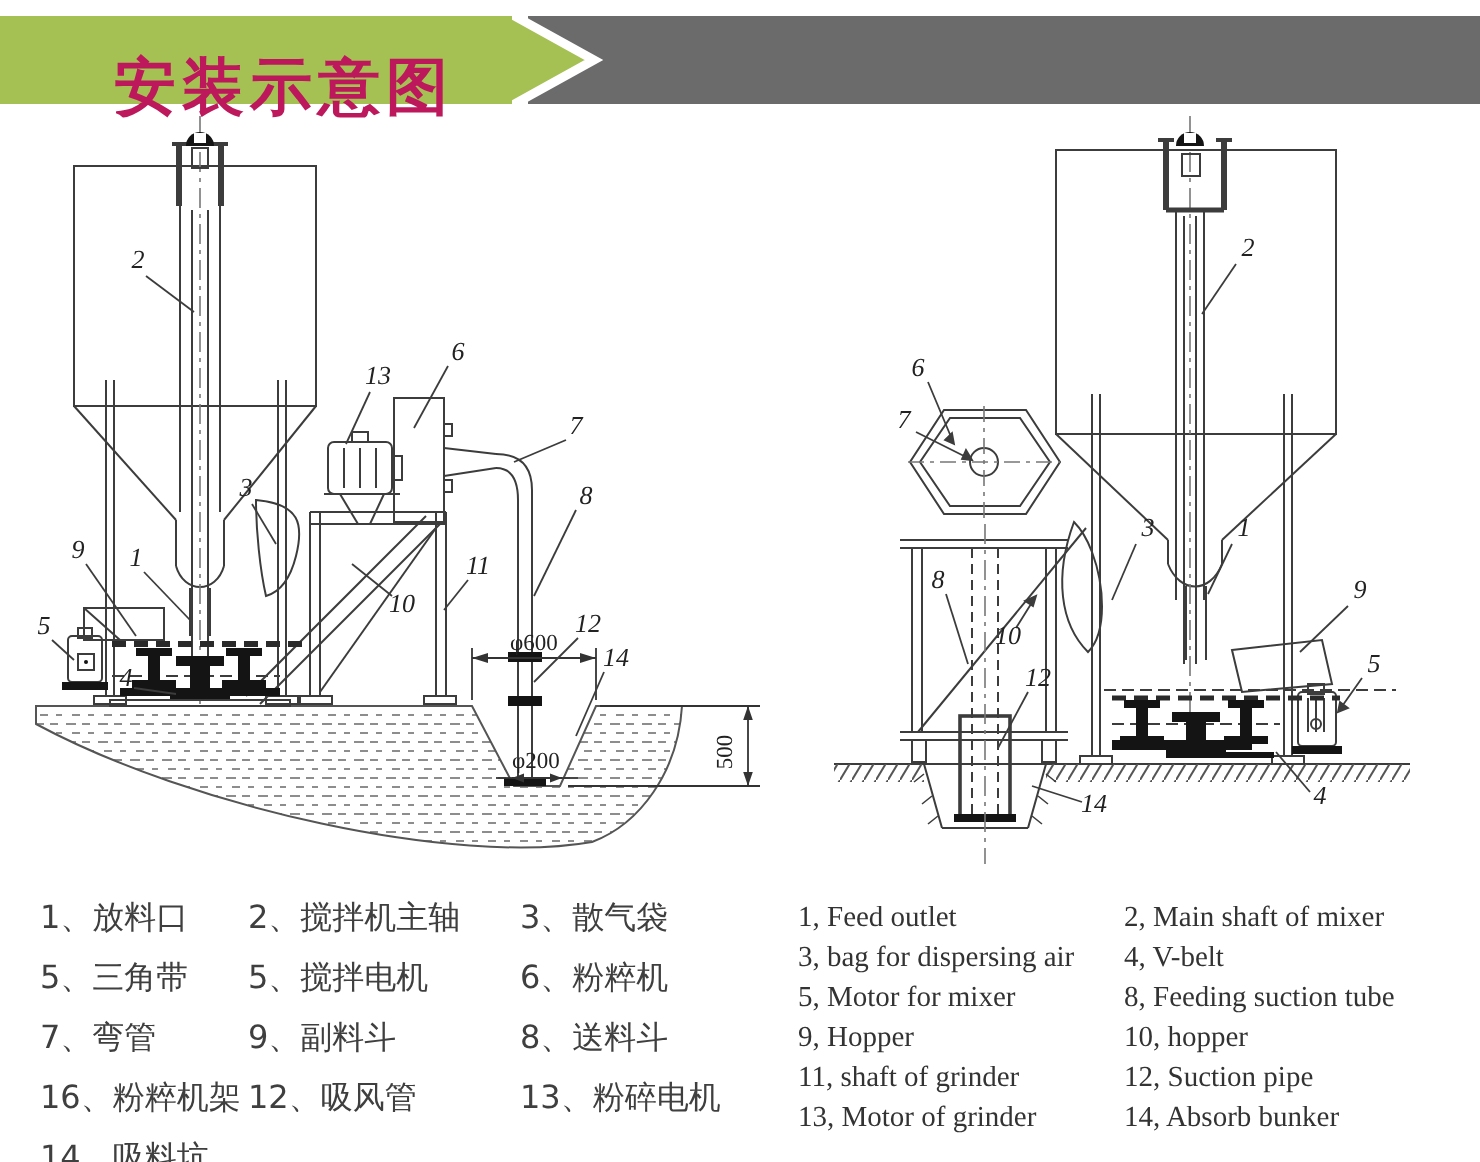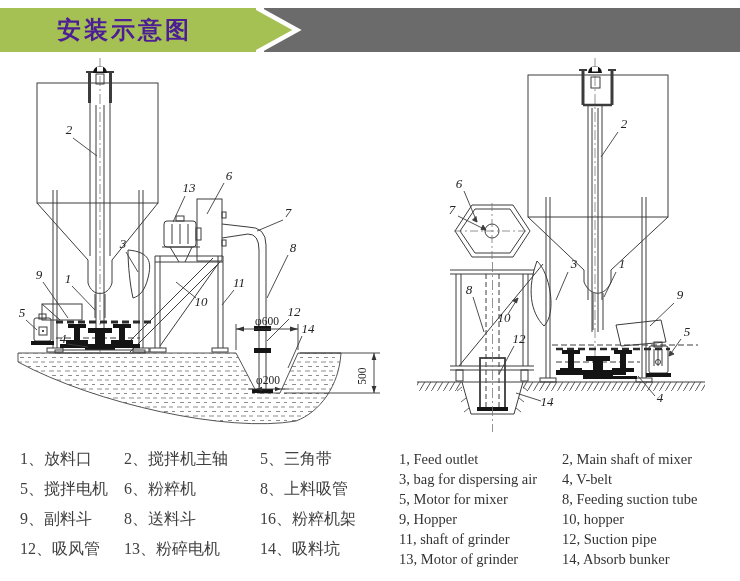--- a/index.html
+++ b/index.html
@@ -2,34 +2,34 @@
 <html><head>
 <meta charset="utf-8">
 <style>
   html,body{margin:0;padding:0;background:#fff;}
   #stage{position:relative;width:740px;height:581px;background:#ffffff;overflow:hidden;
          font-family:"DejaVu Sans","Liberation Sans",sans-serif;}
   
   .band-gray{position:absolute;left:264px;top:8px;width:476px;height:44px;background:#6b6b6b;}
   .band-green{position:absolute;left:0;top:8px;width:260px;height:44px;background:#a6c153;}
   .chevron-svg{position:absolute;left:256px;top:8px;width:54px;height:44px;}
-  .hdr-title{position:absolute;left:57px;top:8px;height:44px;line-height:44px;
-             color:#4c1d95;font-size:24px;font-weight:bold;letter-spacing:3px;}
+  .hdr-title{position:absolute;left:57px;top:22px;height:44px;line-height:44px;
+             color:#be185d;font-size:31px;font-weight:bold;letter-spacing:3px;}
   
   #diagram-layer{position:absolute;left:0;top:0;width:740px;height:581px;}
   text.cad{font-family:"Liberation Serif",serif;font-style:italic;font-size:13px;fill:#222;}
   text.dim{font-family:"Liberation Serif",serif;font-size:11.5px;fill:#222;}
   
   .legend-cn{position:absolute;left:20px;top:449px;display:grid;
              grid-template-columns:104px 136px auto;row-gap:9px;
              font-size:16px;color:#3f3f3f;}
   .legend-en{position:absolute;left:399px;top:451px;display:grid;
              grid-template-columns:163px auto;row-gap:3px;
              font-family:"Liberation Serif",serif;font-size:14.5px;color:#333;}
-  .legend-cn span,.legend-en span{white-space:nowrap;font-family:Liberation Serif, serif;}
+  .legend-cn span,.legend-en span{white-space:nowrap;}
 </style>
 </head>
 <body>
 
 <div id="stage">
 
   <div class="band-gray"></div>
   <div class="band-green"></div>
   <svg class="chevron-svg" viewBox="0 0 54 44">
     <polygon points="-6,-4 41,22 -6,48" fill="#a6c153" stroke="#ffffff" stroke-width="4.5"></polygon>
@@ -344,24 +344,25 @@
         <text class="cad" x="680" y="299">9</text>
         <text class="cad" x="687" y="336">5</text>
         <text class="cad" x="660" y="402">4</text>
       </g>
     </g>
   </svg>
 
   <div class="legend-cn">
     <span>1、放料口</span>
     <span>2、搅拌机主轴</span>
+    <span>3、散气袋</span>
     <span>5、三角带</span>
     <span>5、搅拌电机</span>
     <span>6、粉粹机</span>
-    <span>8、上料吸管</span>
+    <span>7、弯管</span>
     <span>9、副料斗</span>
     <span>8、送料斗</span>
     <span>16、粉粹机架</span>
     <span>12、吸风管</span>
     <span>13、粉碎电机</span>
     <span>14、吸料坑</span>
     <span></span>
   </div>
 
   <div class="legend-en">

